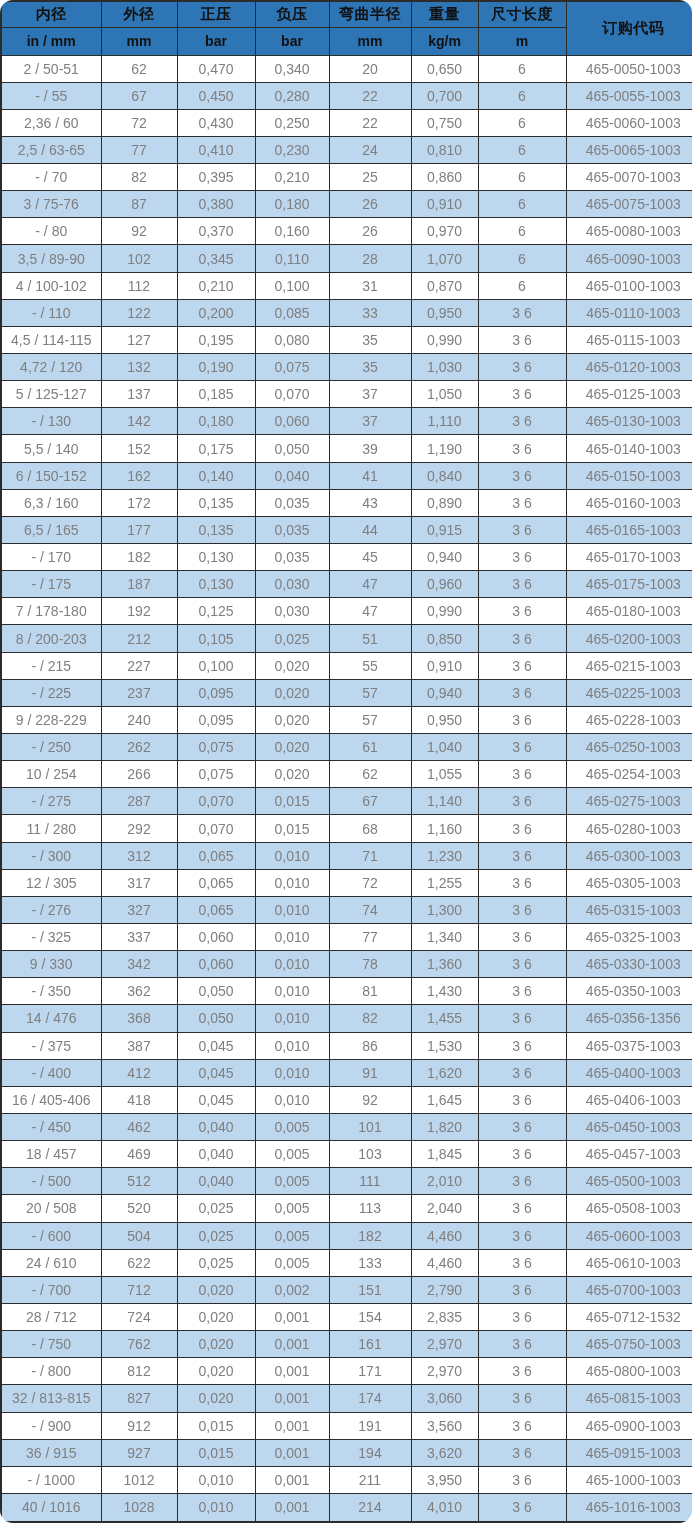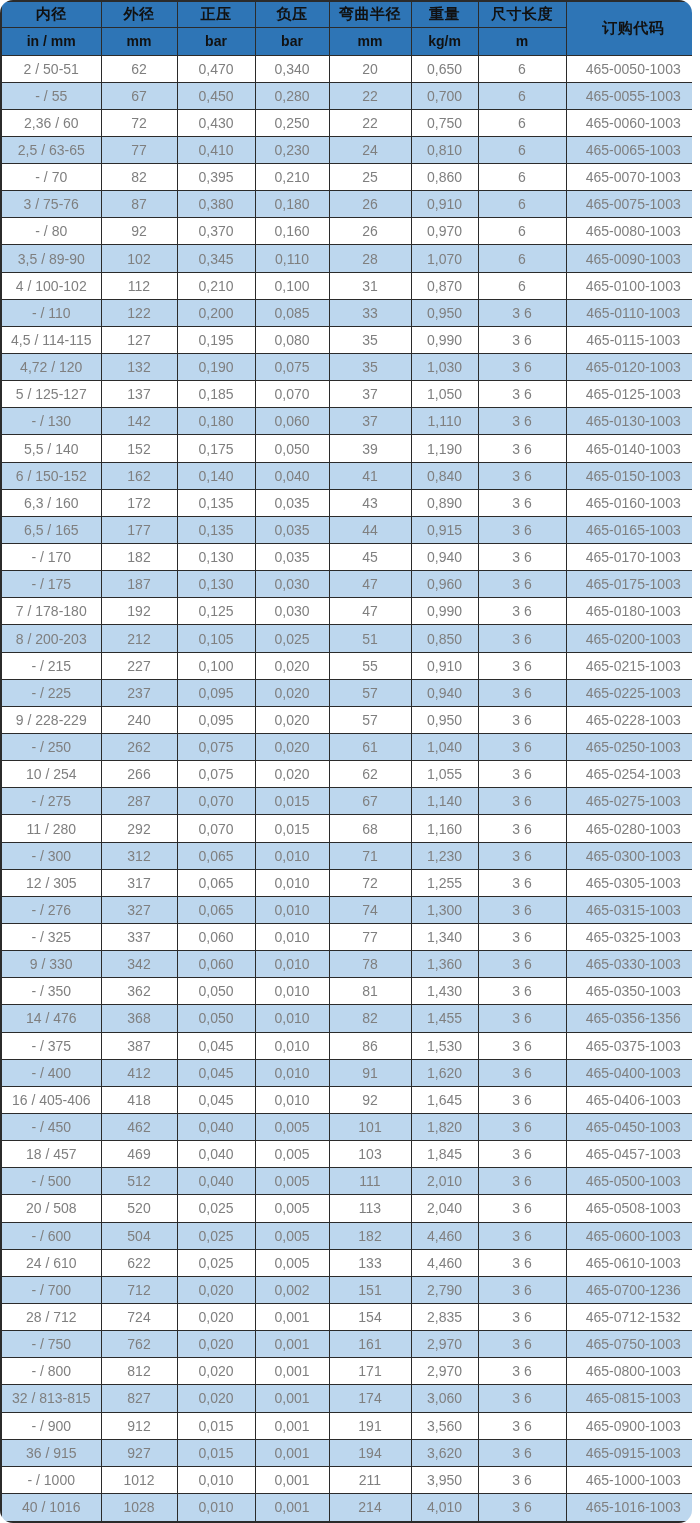--- a/index.html
+++ b/index.html
@@ -548,21 +548,21 @@
           <td>465-0610-1003</td>
         </tr>
         <tr>
           <td>- / 700</td>
           <td>712</td>
           <td>0,020</td>
           <td>0,002</td>
           <td>151</td>
           <td>2,790</td>
           <td>3 6</td>
-          <td>465-0700-1236</td>
+          <td>465-0700-1003</td>
         </tr>
         <tr>
           <td>28 / 712</td>
           <td>724</td>
           <td>0,020</td>
           <td>0,001</td>
           <td>154</td>
           <td>2,835</td>
           <td>3 6</td>
           <td>465-0712-1532</td>

